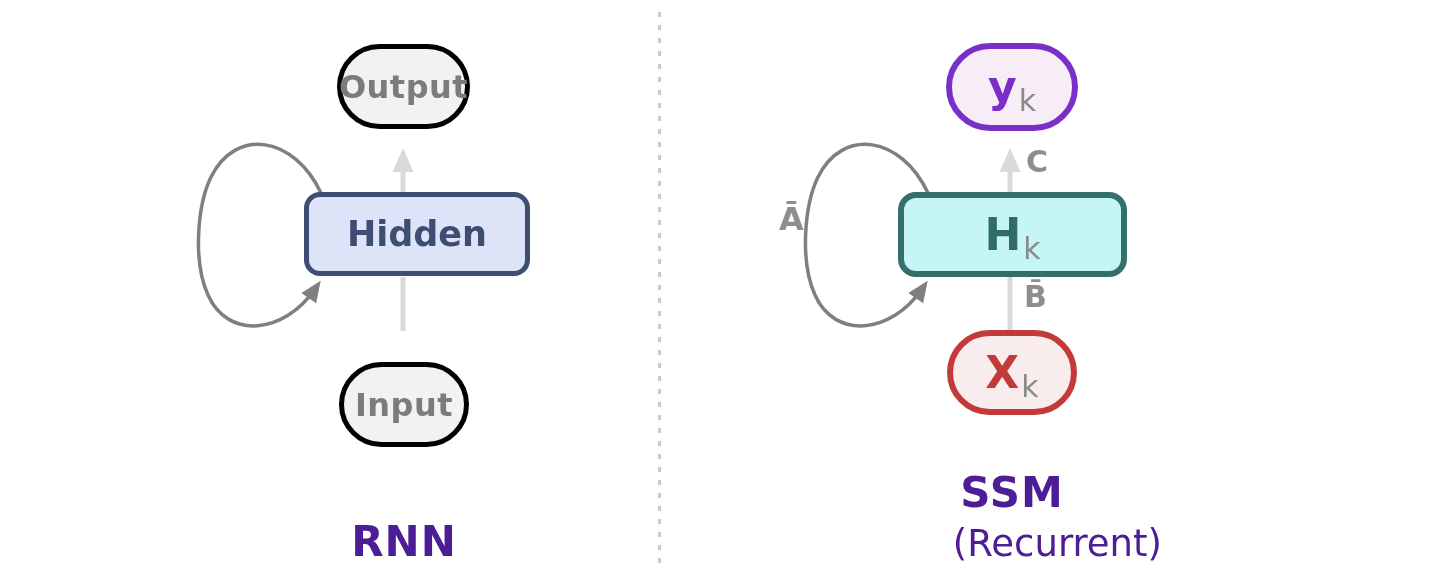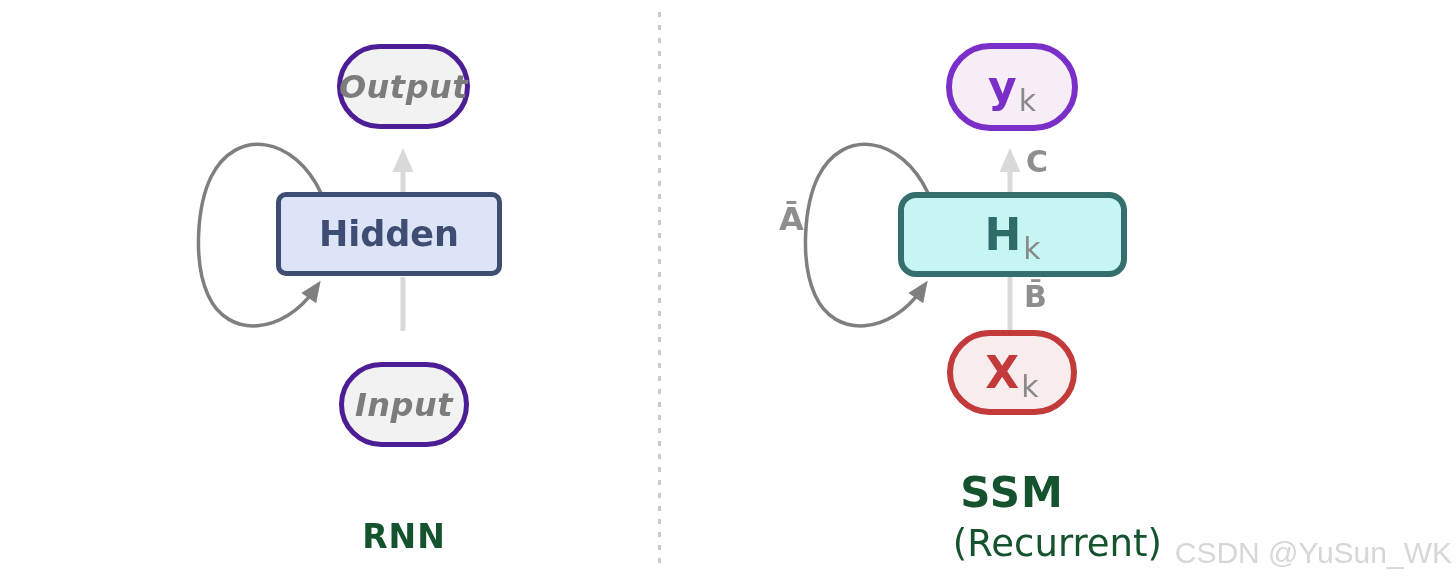--- a/index.html
+++ b/index.html
@@ -8,27 +8,27 @@
     background:#ffffff; overflow:hidden;
     font-family:"DejaVu Sans","Liberation Sans",sans-serif;
   }
   #wires { position:absolute; left:0; top:0; width:1456px; height:579px; }
 
   .node {
     position:absolute; box-sizing:border-box;
     display:flex; align-items:center; justify-content:center;
     background:#f2f2f2;
   }
-  .pill   { border-radius:45px; border:5px solid #4c1d95;font-style:italic; }
+  .pill   { border-radius:45px; border:5px solid #000000; }
   .pill .nlabel { font-size:32px; font-weight:600; color:#7c7c7c; letter-spacing:0.5px; }
 
   #rnn-output { left:337px; top:44px;  width:133px; height:85px; }
   #rnn-hidden {
-    left:276px; top:192px; width:226px; height:84px;
-    border:5px solid #3e4d72; border-radius:10px; background:#dde4f8;
+    left:304px; top:192px; width:226px; height:84px;
+    border:5px solid #3e4d72; border-radius:16px; background:#dde4f8;
   }
   #rnn-hidden .nlabel { font-size:35px; font-weight:700; color:#3e4d72; }
   #rnn-input  { left:339px; top:330px; width:130px; height:85px;margin-top:32px; }
 
   #ssm-y { left:946px; top:43px;  width:132px; height:88px;
            border:6px solid #7a2fc9; border-radius:44px; background:#f6edf7; }
   #ssm-h { left:898px; top:192px; width:229px; height:85px;
            border:6px solid #346f6d; border-radius:18px; background:#c6f6f4; }
   #ssm-x { left:947px; top:330px; width:130px; height:85px;
            border:6px solid #c23a3a; border-radius:43px; background:#f9ecec; }
@@ -43,24 +43,24 @@
   }
 
   .edge-label {
     position:absolute; font-size:30px; font-weight:700; color:#8e8e8e; line-height:1;
   }
   #label-c    { left:1026px; top:147px; }
   #label-bbar { left:1024px; top:282px; }
   #label-abar { left:779px;  top:203px; font-size:32px; }
 
   .caption {
-    position:absolute; text-align:center; color:#14532d;
+    position:absolute; text-align:center; color:#4c1d95;
   }
   #rnn-caption { left:254px; top:517px; width:300px;
-                 font-size:33px; font-weight:700; letter-spacing:1px; }
+                 font-size:42px; font-weight:700; letter-spacing:1px; }
   #ssm-caption { left:862px; top:468px; width:300px; }
   #ssm-caption .cap-title { font-size:42px; font-weight:700; letter-spacing:1px; }
   #ssm-caption .cap-sub   { font-size:37px; font-weight:400; margin-top:5px;text-align:right; }
 
   #watermark {
     position:absolute; right:4px; top:536px;
     font-size:30px; color:#d7d7d7;
     font-family:"Liberation Sans","DejaVu Sans",sans-serif;
   }
 </style>
@@ -123,15 +123,14 @@
 
   <div class="edge-label" id="label-c">C</div>
   <div class="edge-label" id="label-bbar">B̄</div>
   <div class="edge-label" id="label-abar">Ā</div>
 
   <div class="caption" id="ssm-caption">
     <div class="cap-title">SSM</div>
     <div class="cap-sub">(Recurrent)</div>
   </div>
 
-  <div id="watermark">CSDN @YuSun_WK</div>
 
 </div>
 
 </body></html>

